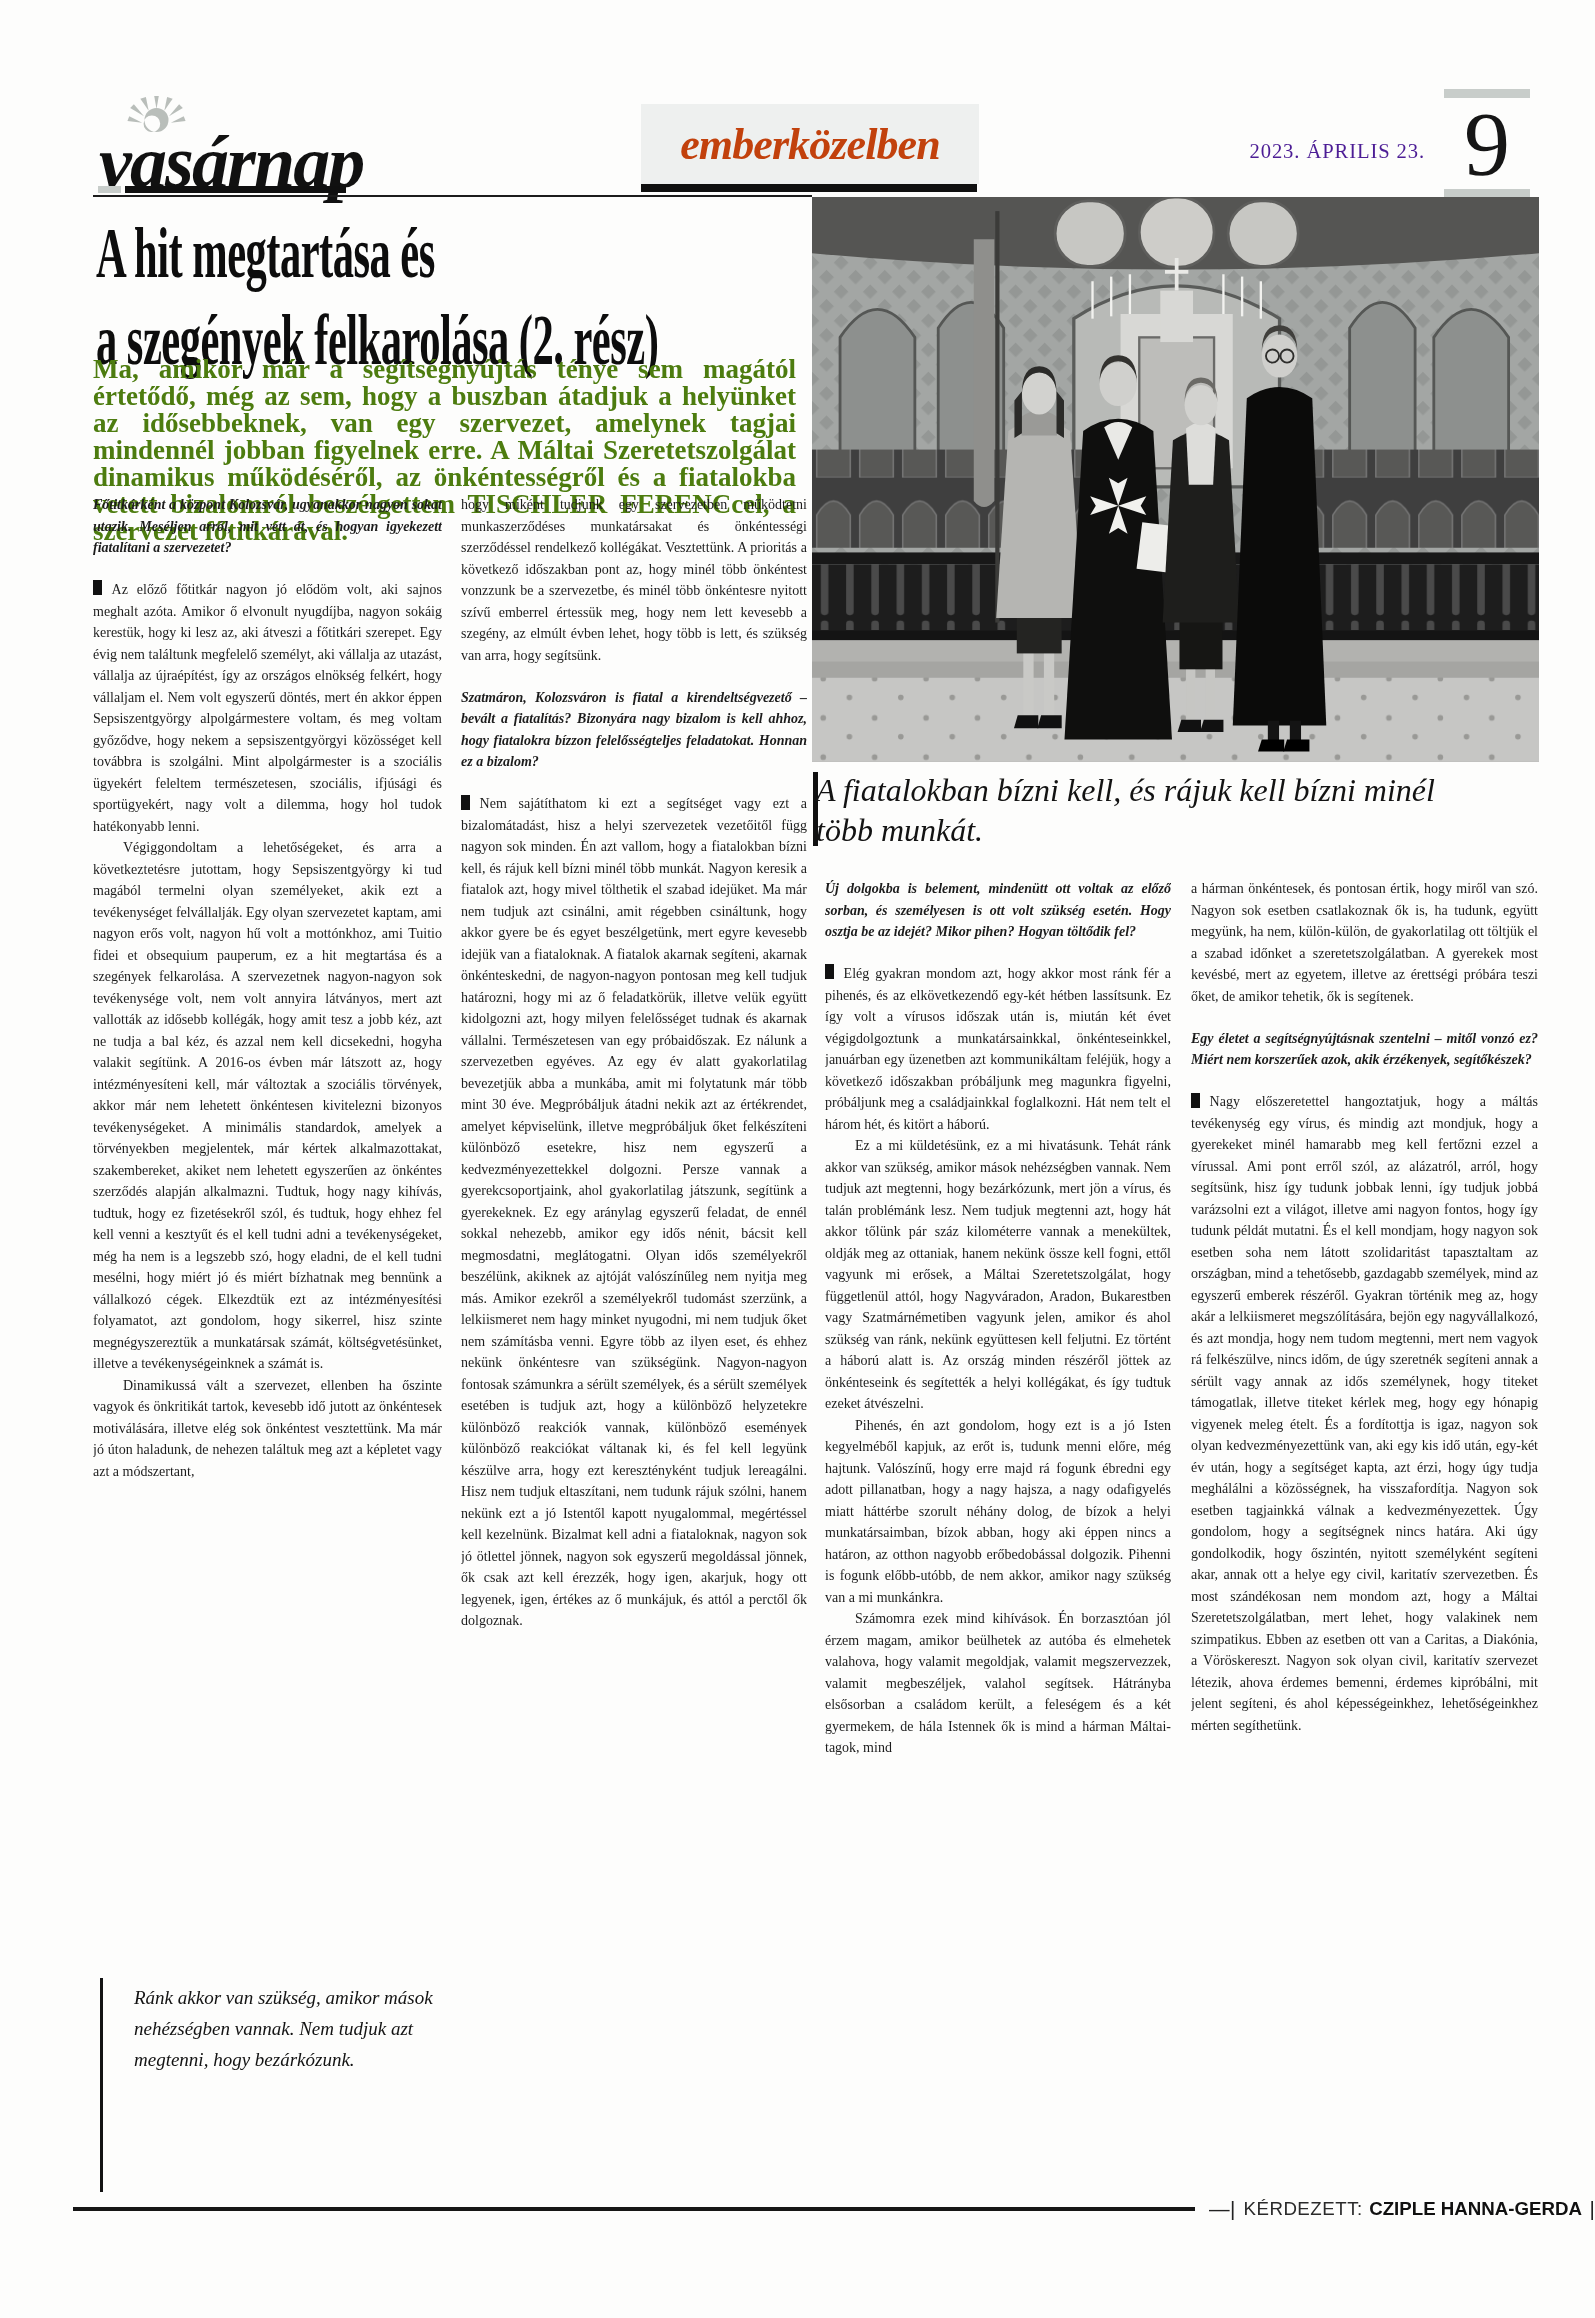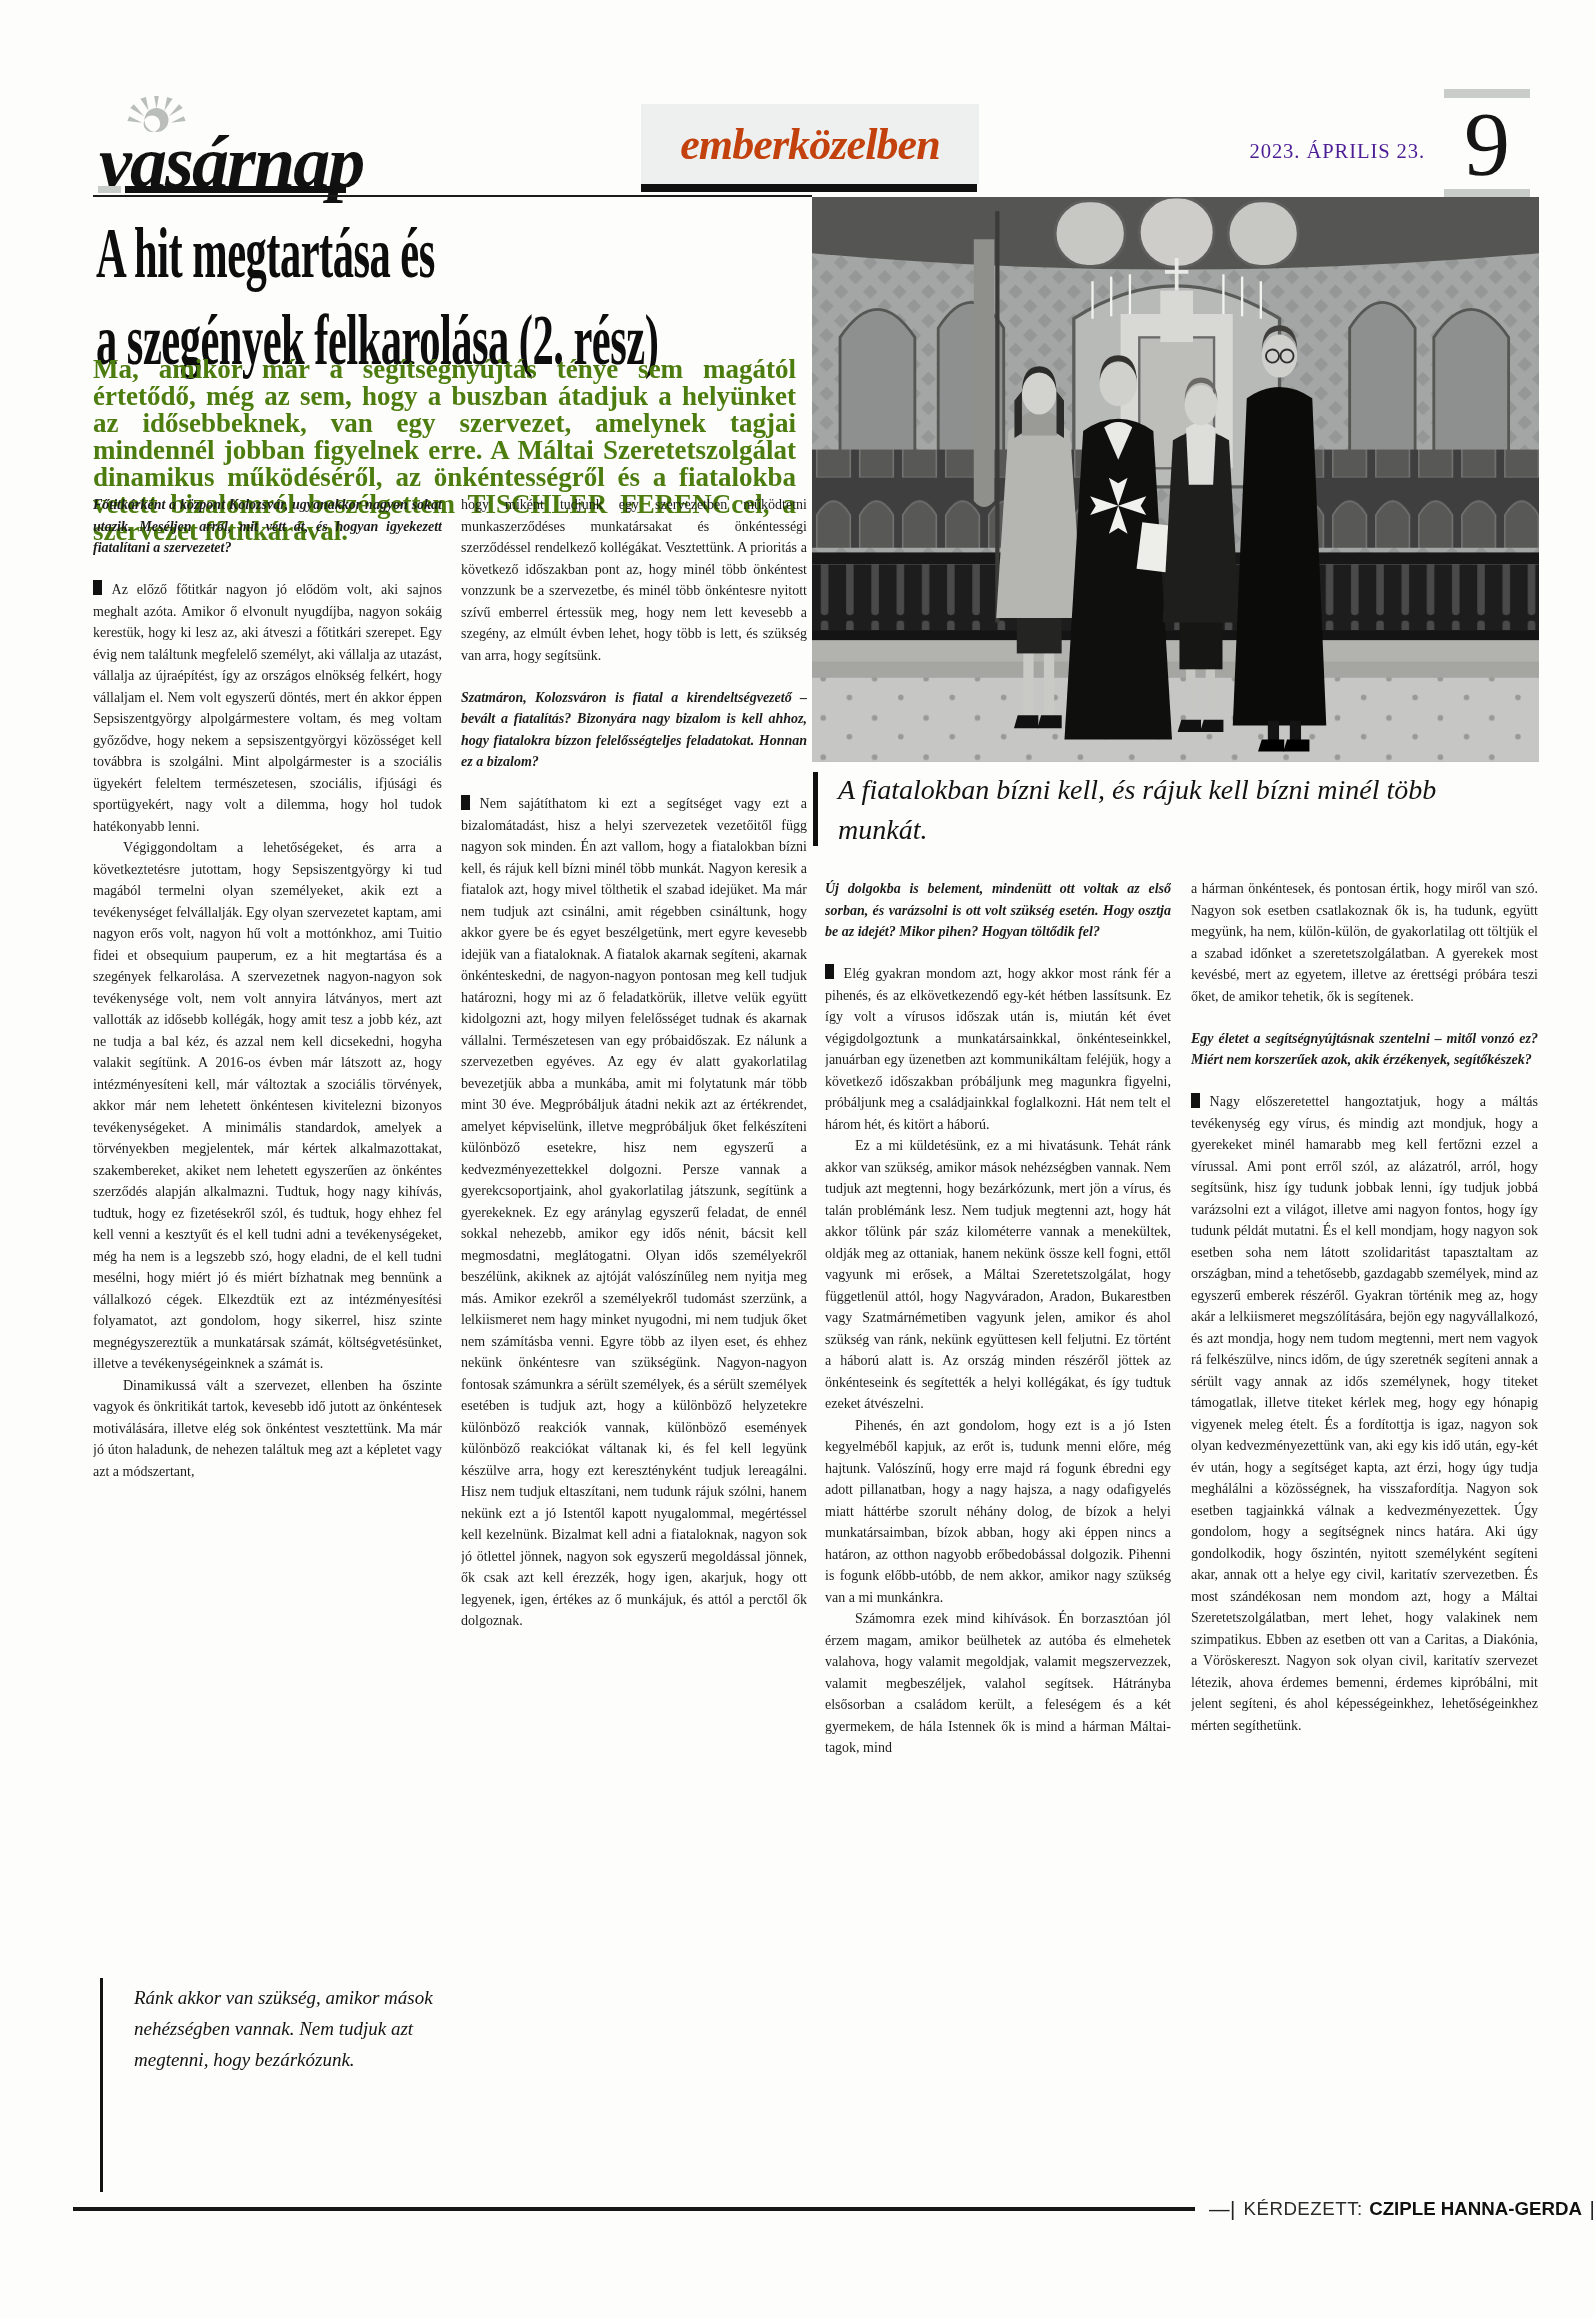--- a/index.html
+++ b/index.html
@@ -45,22 +45,22 @@
   .lead{
     position:absolute;left:93px;top:356px;width:703px;
     font-weight:700;font-size:27px;line-height:27px;text-align:justify;color:#4d7c0f;
   }
 
   
   .photo{position:absolute;left:812px;top:197px;width:727px;height:565px;background:#9c9c9c;overflow:hidden;}
   .photo svg{display:block;}
   .caption-bar{position:absolute;left:813px;top:772px;width:5.1px;height:74px;background:#101010;}
   .caption{
-    position:absolute;left:838px;top:770px;width:622px;
-    font-style:italic;font-size:28px;line-height:40px;color:#131313;
+    position:absolute;left:816px;top:770px;width:622px;
+    font-style:italic;font-size:32px;line-height:40px;color:#131313;
   }
 
   
   .col{position:absolute;font-size:14px;line-height:21.5px;overflow:hidden;hyphens:auto;}
   .col-1{left:93px; top:494px;width:349px;height:1449px;}
   .col-2{left:461px; top:494px;width:346px;height:1701px;}
   .col-3{left:825px;top:878px;width:346px;height:1327px;}
   .col-4{left:1191px;top:878px;width:347px;height:1327px;}
   .para{margin:0;text-align:justify;}
   .para.question{font-weight:700;font-style:italic;margin:20.6px 0;}
@@ -254,21 +254,21 @@
       <p class="para answer"><span class="marker"></span>Az előző főtitkár nagyon jó elődöm volt, aki sajnos meghalt azóta. Amikor ő elvonult nyugdíjba, nagyon sokáig kerestük, hogy ki lesz az, aki átveszi a főtitkári szerepet. Egy évig nem találtunk megfelelő személyt, aki vállalja az utazást, vállalja az újraépítést, így az országos elnökség felkért, hogy vállaljam el. Nem volt egyszerű döntés, mert én akkor éppen Sepsiszentgyörgy alpolgármestere voltam, és meg voltam győződve, hogy nekem a sepsiszentgyörgyi közösséget kell továbbra is szolgálni. Mint alpolgármester is a szociális ügyekért feleltem természetesen, szociális, ifjúsági és sportügyekért, nagy volt a dilemma, hogy hol tudok hatékonyabb lenni.</p>
       <p class="para body">Végiggondoltam a lehetőségeket, és arra a következtetésre jutottam, hogy Sepsiszentgyörgy ki tud magából termelni olyan személyeket, akik ezt a tevékenységet felvállalják. Egy olyan szervezetet kaptam, ami nagyon erős volt, nagyon hű volt a mottónkhoz, ami Tuitio fidei et obsequium pauperum, ez a hit megtartása és a szegények felkarolása. A szervezetnek nagyon-nagyon sok tevékenysége volt, nem volt annyira látványos, mert azt vallották az idősebb kollégák, hogy amit tesz a jobb kéz, azt ne tudja a bal kéz, és azzal nem kell dicsekedni, hogyha valakit segítünk. A 2016-os évben már látszott az, hogy intézményesíteni kell, már változtak a szociális törvények, akkor már nem lehetett önkéntesen kivitelezni bizonyos tevékenységeket. A minimális standardok, amelyek a törvényekben megjelentek, már kértek alkalmazottakat, szakembereket, akiket nem lehetett egyszerűen az önkéntes szerződés alapján alkalmazni. Tudtuk, hogy nagy kihívás, tudtuk, hogy ez fizetésekről szól, és tudtuk, hogy ehhez fel kell venni a kesztyűt és el kell tudni adni a tevékenységeket, még ha nem is a legszebb szó, hogy eladni, de el kell tudni mesélni, hogy miért jó és miért bízhatnak meg bennünk a vállalkozó cégek. Elkezdtük ezt az intézményesítési folyamatot, azt gondolom, hogy sikerrel, hisz szinte megnégyszereztük a munkatársak számát, költségvetésünket, illetve a tevékenységeinknek a számát is.</p>
       <p class="para body">Dinamikussá vált a szervezet, ellenben ha őszinte vagyok és önkritikát tartok, kevesebb idő jutott az önkéntesek motiválására, illetve elég sok önkéntest vesztettünk. Ma már jó úton haladunk, de nehezen találtuk meg azt a képletet vagy azt a módszertant,</p>
     </div>
   <div class="col col-2">
       <p class="para cont">hogy miként tudjunk egy szervezetben működtetni munkaszerződéses munkatársakat és önkéntességi szerződéssel rendelkező kollégákat. Vesztettünk. A prioritás a következő időszakban pont az, hogy minél több önkéntest vonzzunk be a szervezetbe, és minél több önkéntesre nyitott szívű emberrel értessük meg, hogy nem lett kevesebb a szegény, az elmúlt évben lehet, hogy több is lett, és szükség van arra, hogy segítsünk.</p>
       <p class="para question">Szatmáron, Kolozsváron is fiatal a kirendeltségvezető – bevált a fiatalítás? Bizonyára nagy bizalom is kell ahhoz, hogy fiatalokra bízzon felelősségteljes feladatokat. Honnan ez a bizalom?</p>
       <p class="para answer"><span class="marker"></span>Nem sajátíthatom ki ezt a segítséget vagy ezt a bizalomátadást, hisz a helyi szervezetek vezetőitől függ nagyon sok minden. Én azt vallom, hogy a fiatalokban bízni kell, és rájuk kell bízni minél több munkát. Nagyon keresik a fiatalok azt, hogy mivel tölthetik el szabad idejüket. Ma már nem tudjuk azt csinálni, amit régebben csináltunk, hogy akkor gyere be és egyet beszélgetünk, mert egyre kevesebb idejük van a fiataloknak. A fiatalok akarnak segíteni, akarnak önkénteskedni, de nagyon-nagyon pontosan meg kell tudjuk határozni, hogy mi az ő feladatkörük, illetve velük együtt kidolgozni azt, hogy milyen felelősséget tudnak és akarnak vállalni. Természetesen van egy próbaidőszak. Ez nálunk a szervezetben egyéves. Az egy év alatt gyakorlatilag bevezetjük abba a munkába, amit mi folytatunk már több mint 30 éve. Megpróbáljuk átadni nekik azt az értékrendet, amelyet képviselünk, illetve megpróbáljuk őket felkészíteni különböző esetekre, hisz nem egyszerű a kedvezményezettekkel dolgozni. Persze vannak a gyerekcsoportjaink, ahol gyakorlatilag játszunk, segítünk a gyerekeknek. Ez egy aránylag egyszerű feladat, de ennél sokkal nehezebb, amikor egy idős nénit, bácsit kell megmosdatni, meglátogatni. Olyan idős személyekről beszélünk, akiknek az ajtóját valószínűleg nem nyitja meg más. Amikor ezekről a személyekről tudomást szerzünk, a lelkiismeret nem hagy minket nyugodni, mi nem tudjuk őket nem számításba venni. Egyre több az ilyen eset, és ehhez nekünk önkéntesre van szükségünk. Nagyon-nagyon fontosak számunkra a sérült személyek, és a sérült személyek esetében is tudjuk azt, hogy a különböző helyzetekre különböző reakciók vannak, különböző események különböző reakciókat váltanak ki, és fel kell legyünk készülve arra, hogy ezt keresztényként tudjuk lereagálni. Hisz nem tudjuk eltaszítani, nem tudunk rájuk szólni, hanem nekünk ezt a jó Istentől kapott nyugalommal, megértéssel kell kezelnünk. Bizalmat kell adni a fiataloknak, nagyon sok jó ötlettel jönnek, nagyon sok egyszerű megoldással jönnek, ők csak azt kell érezzék, hogy igen, akarjuk, hogy ott legyenek, igen, értékes az ő munkájuk, és attól a perctől ők dolgoznak.</p>
     </div>
   <div class="col col-3">
-      <p class="para question">Új dolgokba is belement, mindenütt ott voltak az első sorban, és varázsolni is ott volt szükség esetén. Hogy osztja be az idejét? Mikor pihen? Hogyan töltődik fel?</p>
+      <p class="para question">Új dolgokba is belement, mindenütt ott voltak az előző sorban, és személyesen is ott volt szükség esetén. Hogy osztja be az idejét? Mikor pihen? Hogyan töltődik fel?</p>
       <p class="para answer"><span class="marker"></span>Elég gyakran mondom azt, hogy akkor most ránk fér a pihenés, és az elkövetkezendő egy-két hétben lassítsunk. Ez így volt a vírusos időszak után is, miután két évet végigdolgoztunk a munkatársainkkal, önkénteseinkkel, januárban egy üzenetben azt kommunikáltam feléjük, hogy a következő időszakban próbáljunk meg magunkra figyelni, próbáljunk meg a családjainkkal foglalkozni. Hát nem telt el három hét, és kitört a háború.</p>
       <p class="para body">Ez a mi küldetésünk, ez a mi hivatásunk. Tehát ránk akkor van szükség, amikor mások nehézségben vannak. Nem tudjuk azt megtenni, hogy bezárkózunk, mert jön a vírus, és talán problémánk lesz. Nem tudjuk megtenni azt, hogy hát akkor tőlünk pár száz kilométerre vannak a menekültek, oldják meg az ottaniak, hanem nekünk össze kell fogni, ettől vagyunk mi erősek, a Máltai Szeretetszolgálat, hogy függetlenül attól, hogy Nagyváradon, Aradon, Bukarestben vagy Szatmárnémetiben vagyunk jelen, amikor és ahol szükség van ránk, nekünk együttesen kell feljutni. Ez történt a háború alatt is. Az ország minden részéről jöttek az önkénteseink és segítették a helyi kollégákat, és így tudtuk ezeket átvészelni.</p>
       <p class="para body">Pihenés, én azt gondolom, hogy ezt is a jó Isten kegyelméből kapjuk, az erőt is, tudunk menni előre, még hajtunk. Valószínű, hogy erre majd rá fogunk ébredni egy adott pillanatban, hogy a nagy hajsza, a nagy odafigyelés miatt háttérbe szorult néhány dolog, de bízok a helyi munkatársaimban, bízok abban, hogy aki éppen nincs a határon, az otthon nagyobb erőbedobással dolgozik. Pihenni is fogunk előbb-utóbb, de nem akkor, amikor nagy szükség van a mi munkánkra.</p>
       <p class="para body">Számomra ezek mind kihívások. Én borzasztóan jól érzem magam, amikor beülhetek az autóba és elmehetek valahova, hogy valamit megoldjak, valamit megszervezzek, valamit megbeszéljek, valahol segítsek. Hátrányba elsősorban a családom került, a feleségem és a két gyermekem, de hála Istennek ők is mind a hárman Máltai-tagok, mind</p>
     </div>
   <div class="col col-4">
       <p class="para cont">a hárman önkéntesek, és pontosan értik, hogy miről van szó. Nagyon sok esetben csatlakoznak ők is, ha tudunk, együtt megyünk, ha nem, külön-külön, de gyakorlatilag ott töltjük el a szabad időnket a szeretetszolgálatban. A gyerekek most kevésbé, mert az egyetem, illetve az érettségi próbára teszi őket, de amikor tehetik, ők is segítenek.</p>
       <p class="para question">Egy életet a segítségnyújtásnak szentelni – mitől vonzó ez? Miért nem korszerűek azok, akik érzékenyek, segítőkészek?</p>
       <p class="para answer"><span class="marker"></span>Nagy előszeretettel hangoztatjuk, hogy a máltás tevékenység egy vírus, és mindig azt mondjuk, hogy a gyerekeket minél hamarabb meg kell fertőzni ezzel a vírussal. Ami pont erről szól, az alázatról, arról, hogy segítsünk, hisz így tudunk jobbak lenni, így tudjuk jobbá varázsolni ezt a világot, illetve ami nagyon fontos, hogy így tudunk példát mutatni. És el kell mondjam, hogy nagyon sok esetben soha nem látott szolidaritást tapasztaltam az országban, mind a tehetősebb, gazdagabb személyek, mind az egyszerű emberek részéről. Gyakran történik meg az, hogy akár a lelkiismeret megszólítására, bejön egy nagyvállalkozó, és azt mondja, hogy nem tudom megtenni, mert nem vagyok rá felkészülve, nincs időm, de úgy szeretnék segíteni annak a sérült vagy annak az idős személynek, hogy titeket támogatlak, illetve titeket kérlek meg, hogy egy hónapig vigyenek meleg ételt. És a fordítottja is igaz, nagyon sok olyan kedvezményezettünk van, aki egy kis idő után, egy-két év után, hogy a segítséget kapta, azt érzi, hogy úgy tudja meghálálni a közösségnek, ha visszafordítja. Nagyon sok esetben tagjainkká válnak a kedvezményezettek. Úgy gondolom, hogy a segítségnek nincs határa. Aki úgy gondolkodik, hogy őszintén, nyitott személyként segíteni akar, annak ott a helye egy civil, karitatív szervezetben. És most szándékosan nem mondom azt, hogy a Máltai Szeretetszolgálatban, mert lehet, hogy valakinek nem szimpatikus. Ebben az esetben ott van a Caritas, a Diakónia, a Vöröskereszt. Nagyon sok olyan civil, karitatív szervezet létezik, ahova érdemes bemenni, érdemes kipróbálni, mit jelent segíteni, és ahol képességeinkhez, lehetőségeinkhez mérten segíthetünk.</p>
     </div>

